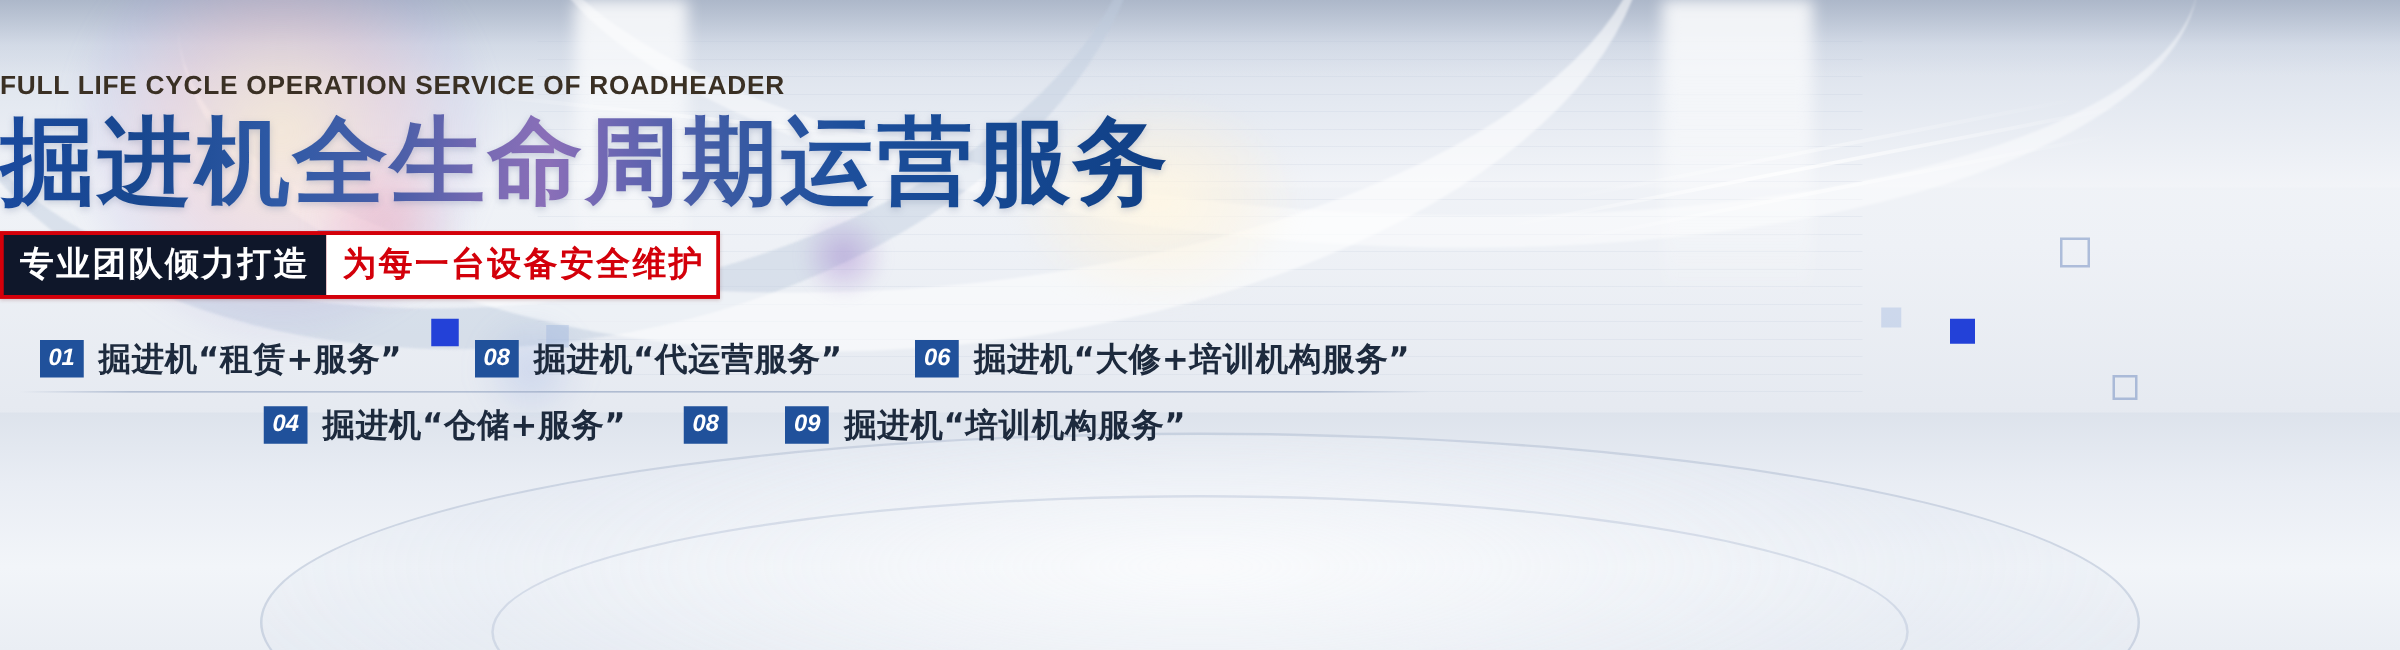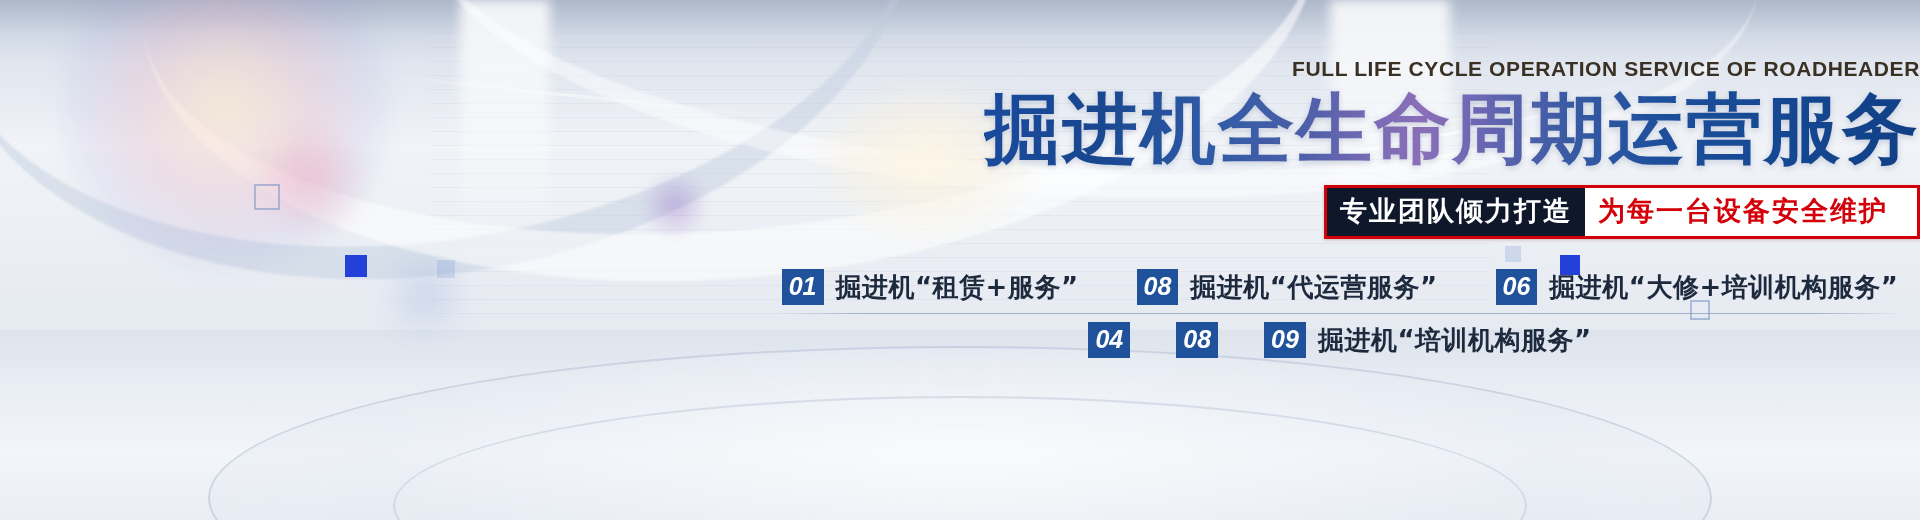--- a/index.html
+++ b/index.html
@@ -169,21 +169,21 @@
   .sq-solid-blue { background: #2341d8; }
   .sq-outline    { border: 2px solid rgba(120,145,195,0.55); }
   .sq-soft       { background: rgba(150,175,220,0.35); }
 
   
   .content {
     position: absolute;
     inset: 0;
     display: flex;
     flex-direction: column;
-    align-items: flex-end;
+    align-items: flex-start;
     z-index: 5;
   }
 
   .eyebrow {
     margin-top: 57px;
     font-size: 21px;
     font-weight: 700;
     letter-spacing: 0.6px;
     color: #3a3024;
     white-space: nowrap;
@@ -234,21 +234,21 @@
     padding: 5px 13px 7px 13px;
     white-space: nowrap;
     font-family: "DejaVu Sans", "Liberation Sans", sans-serif;
   }
   .slogan-right {
     background: #ffffff;
     color: #d3000a;
     font-size: 27px;
     font-weight: 700;
     letter-spacing: 2px;
-    padding: 5px 29px 7px 13px;
+    padding: 5px 9px 7px 13px;
     white-space: nowrap;
     font-family: "DejaVu Sans", "Liberation Sans", sans-serif;
   }
 
   .services {
     margin-top: 22px;
     width: 1160px;
     display: flex;
     flex-direction: column;
     align-items: center;
@@ -271,21 +271,21 @@
   }
   .svc-item {
     display: flex;
     align-items: center;
     white-space: nowrap;
   }
   .svc-num {
     display: inline-block;
     background: #20519b;
     color: #ffffff;
-    font-size: 25px;
+    font-size: 19px;
     font-weight: 700;
     font-style: italic;
     line-height: 1;
     padding: 5px 7px 6px 7px;
     letter-spacing: 0px;
     font-family: "Liberation Sans", "DejaVu Sans", sans-serif;
   }
   .svc-label {
     margin-left: 12px;
     font-size: 26px;
@@ -364,20 +364,21 @@
           <span class="svc-num">06</span>
           <span class="svc-label">掘进机“大修+培训机构服务”</span>
         </div>
       </div>
 
       <div class="svc-divider"></div>
 
       <div class="svc-row">
         <div class="svc-item">
           <span class="svc-num">04</span>
+          <span class="svc-label">掘进机“仓储+服务”</span>
         </div>
         <div class="svc-gap-b"></div>
         <div class="svc-item">
           <span class="svc-num">08</span>
         </div>
         <div class="svc-gap-b"></div>
         <div class="svc-item">
           <span class="svc-num">09</span>
           <span class="svc-label">掘进机“培训机构服务”</span>
         </div>

